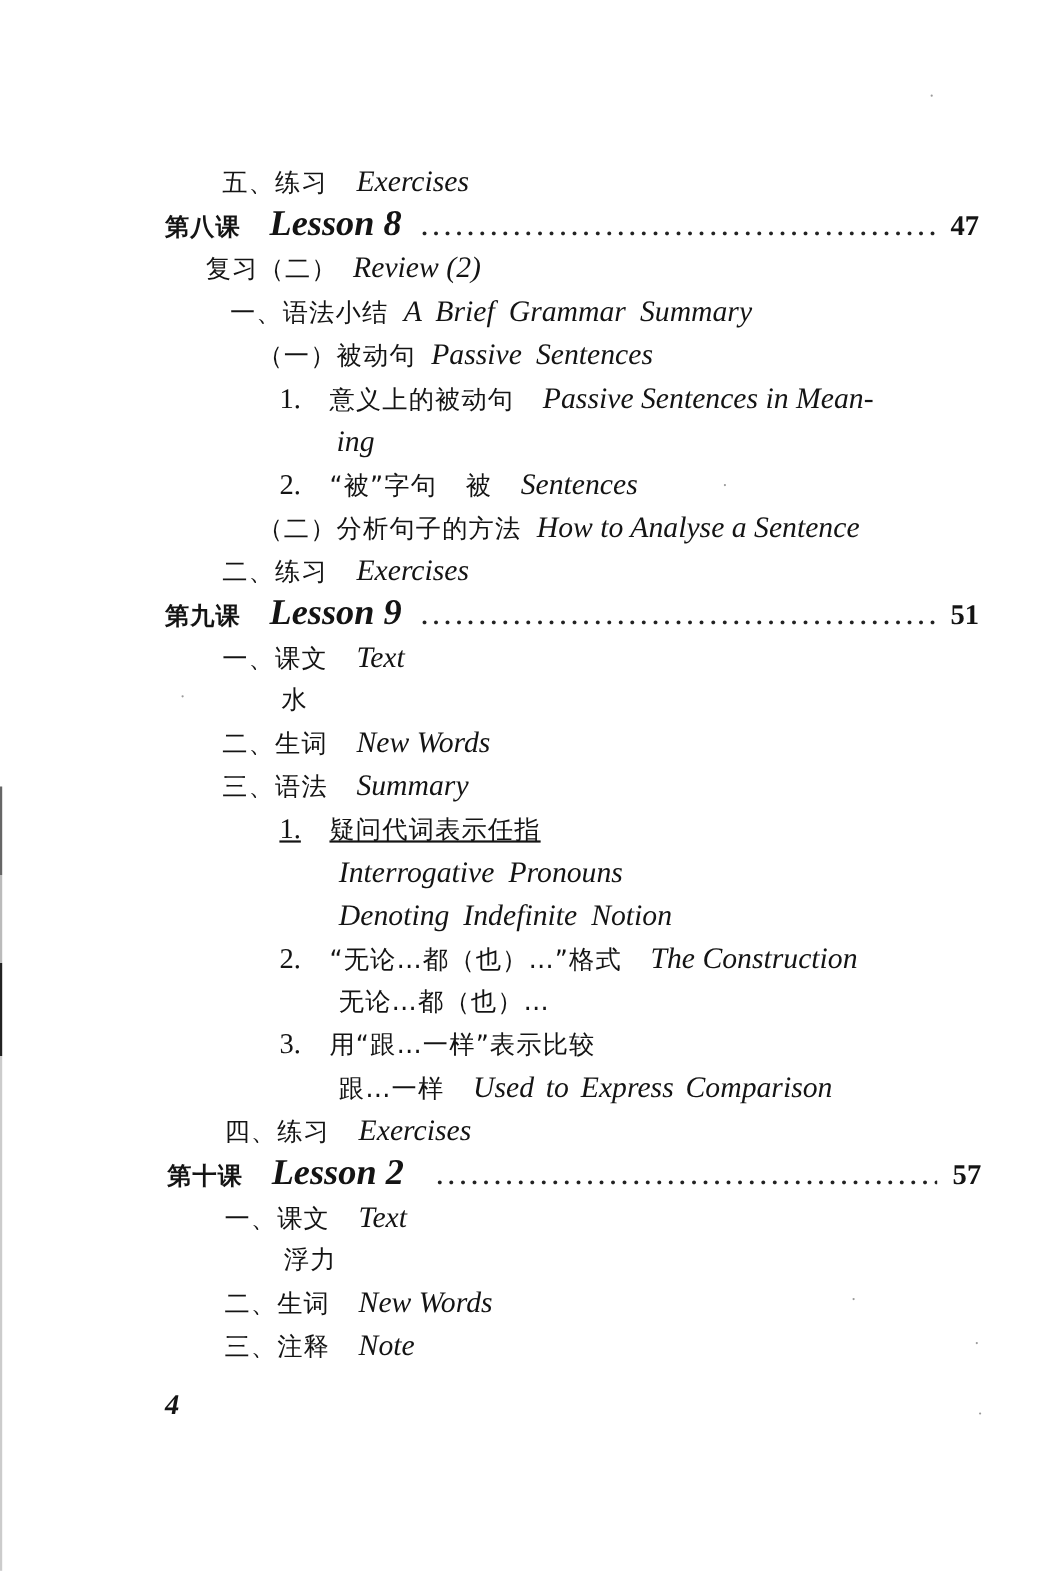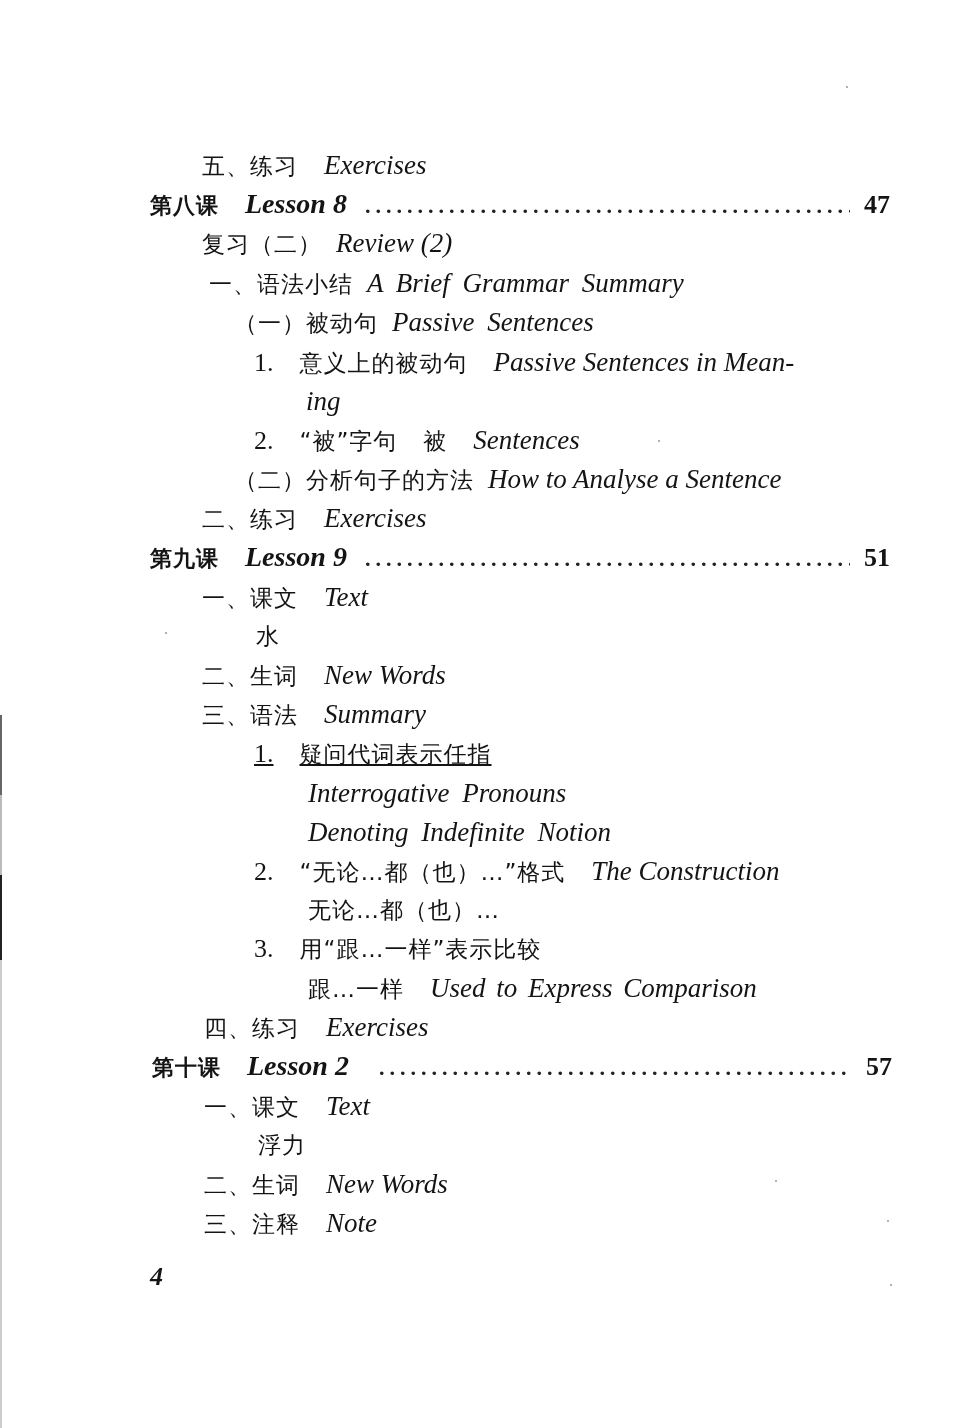--- a/index.html
+++ b/index.html
@@ -43,21 +43,21 @@
     .num {
       font-family: "Liberation Serif", serif;
       font-size: 26px;
     }
     .lesson .cn {
       font-weight: bold;
       font-size: 22px;
     }
     .lesson .en {
       font-weight: bold;
-      font-size: 28px;
+      font-size: 33px;
     }
     .lesson {
       width: 740px;
       display: flex;
       align-items: baseline;
     }
     .lesson .leader {
       flex: 1;
       overflow: hidden;
       margin: 0 14px 0 18px;
@@ -101,21 +101,21 @@
 </div>
 
 <div class="line lesson" style="left:150px; top:189px;">
   <span class="cn">第八课</span>
     <span class="gap"></span>
     <span class="en">Lesson 8</span>
   <span class="leader">................................................</span>
   <span class="page-num">47</span>
 </div>
 
-<div class="line" style="left:202px; top:228px;">
+<div class="line" style="left:187px; top:228px;">
   <span class="cn">复习（二）</span><span class="gap-s"></span><span class="en">Review (2)</span>
 </div>
 
 <div class="line" style="left:209px; top:268px;">
   <span class="cn">一、语法小结</span><span class="gap-s"></span><span class="en" style="word-spacing:6px;">A Brief Grammar Summary</span>
 </div>
 
 <div class="line" style="left:234px; top:307px;">
   <span class="cn">（一）被动句</span><span class="gap-s"></span><span class="en" style="word-spacing:6px;">Passive Sentences</span>
 </div>

